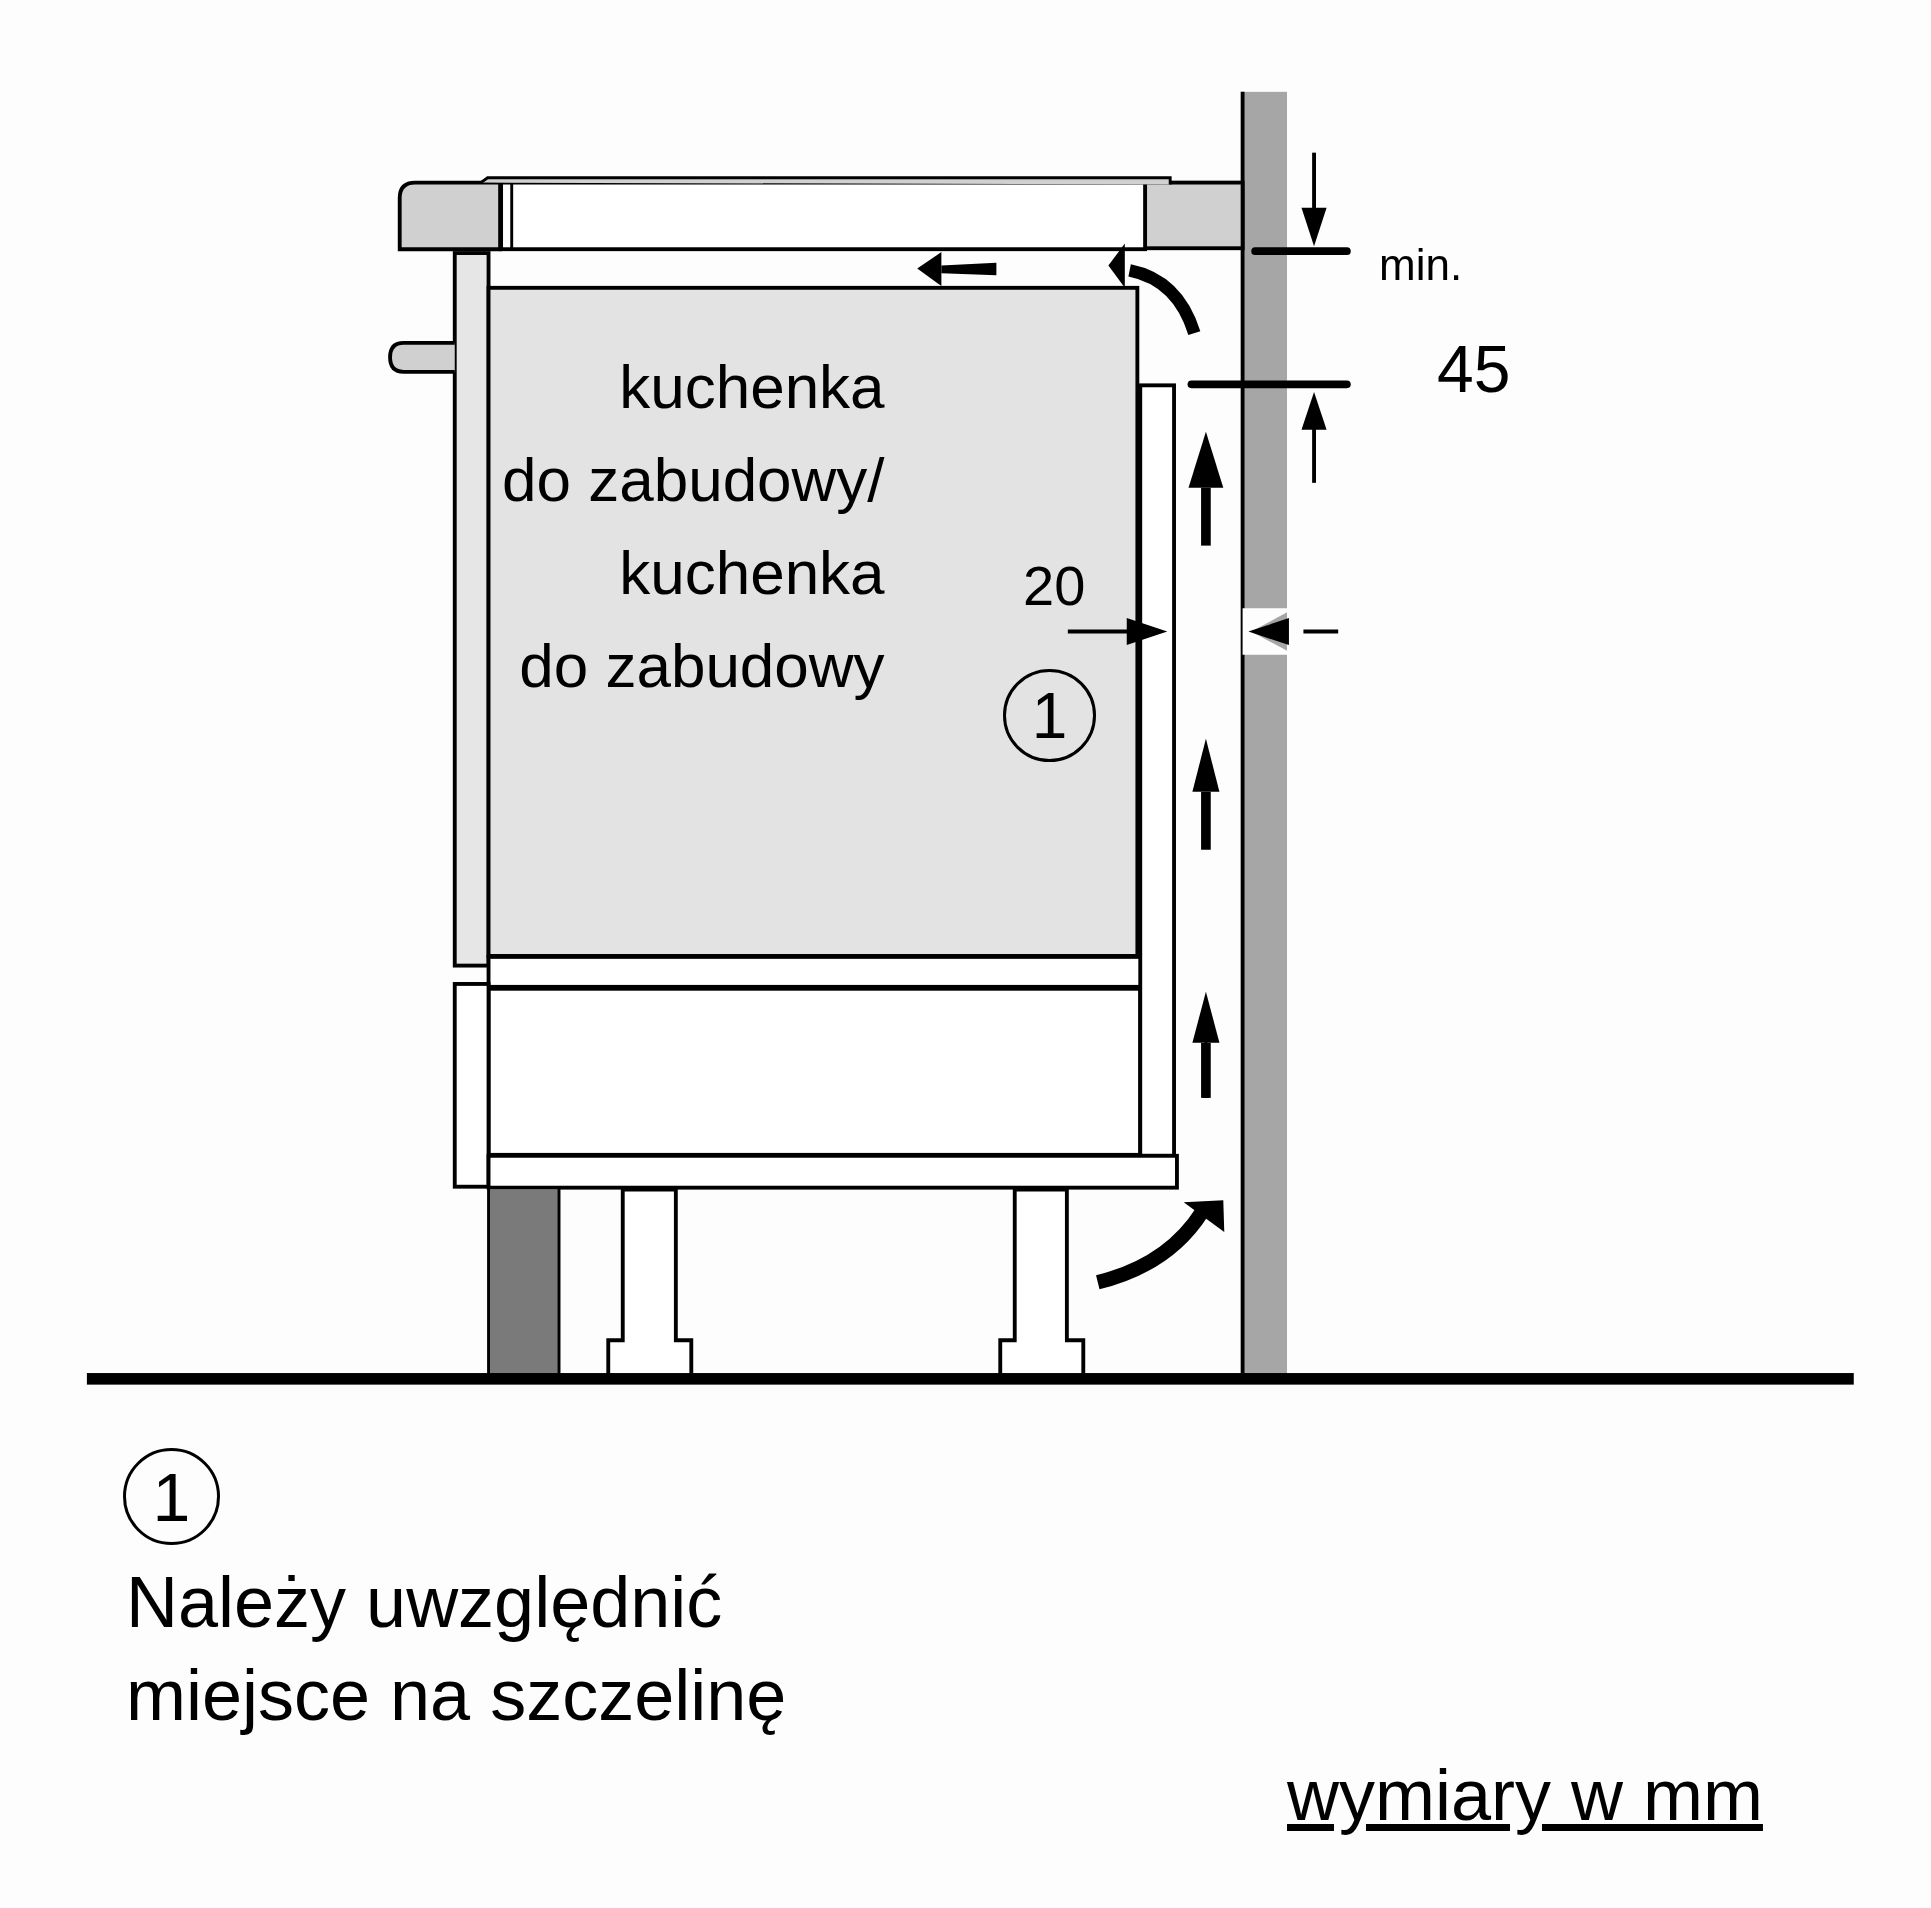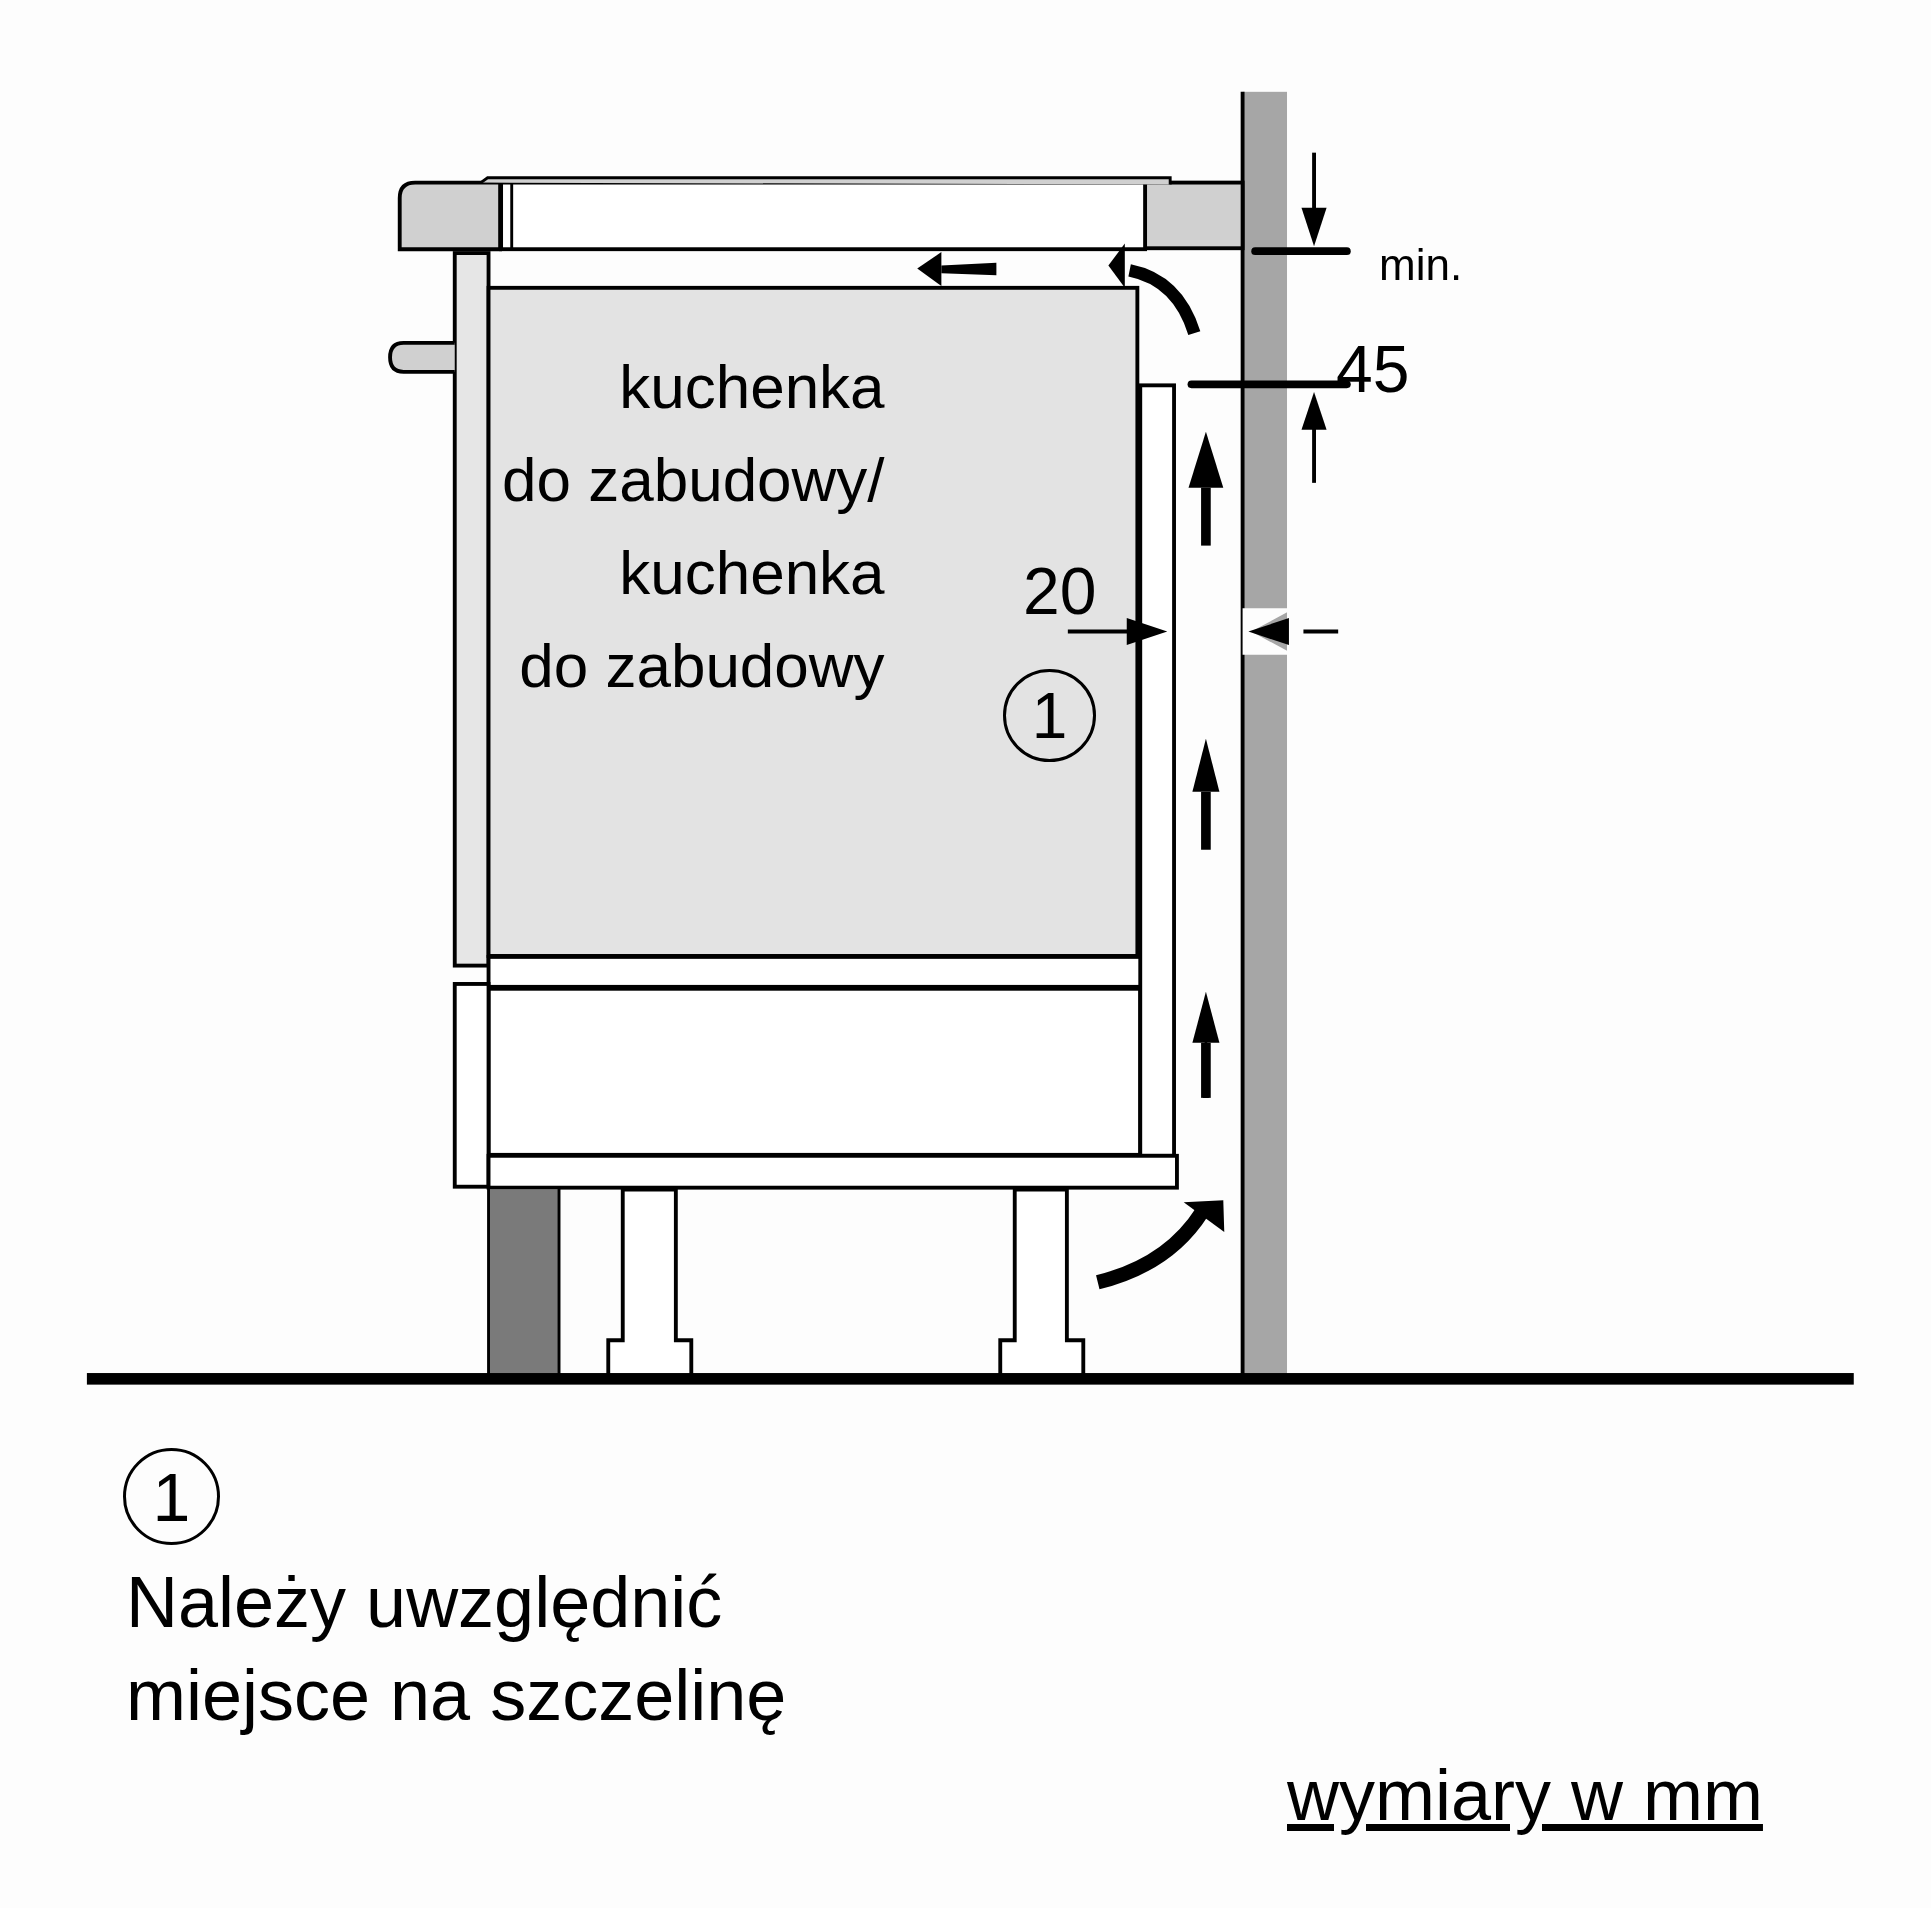--- a/index.html
+++ b/index.html
@@ -3,22 +3,22 @@
   <meta charset="utf-8">
   <style>
     html, body { margin: 0; padding: 0; background: #fdfdfd; }
     body { width: 1931px; height: 1909px; position: relative; overflow: hidden;
            font-family: "Liberation Sans", sans-serif; color: #000; }
     svg.diagram { position: absolute; left: 0; top: 0; }
     .lbl { position: absolute; font-family: "Liberation Sans", sans-serif; color: #000; white-space: nowrap; line-height: 1; }
     .oven-label { left: 502px; top: 340px; font-size: 62px; line-height: 93px; text-align: right; }
     .oven-label div { height: 93px; }
     .dim-min { left: 1379px; top: 243px; font-size: 44px; }
-    .dim-45 { left: 1336px; top: 336px; font-size: 66px; }
-    .dim-20 { left: 1023px; top: 558px; font-size: 66px; }
+    .dim-45 { left: 1437px; top: 336px; font-size: 66px; }
+    .dim-20 { left: 1023px; top: 558px; font-size: 56px; }
     .marker-in-oven { left: 1003px; top: 669px; width: 93px; height: 93px; border: 3.9px solid #000;
                       border-radius: 50%; box-sizing: border-box; font-size: 64px; text-align: center; line-height: 89px; background: transparent; }
     .marker-foot { left: 123px; top: 1448px; width: 97px; height: 97px; border: 3.9px solid #000;
                    border-radius: 50%; box-sizing: border-box; font-size: 68px; text-align: center; line-height: 93px; }
     .footnote { left: 126px; top: 1556px; font-size: 72px; line-height: 93px; }
     .footnote div { height: 93px; }
     .units { left: 1287px; top: 1759px; font-size: 72px; text-decoration: underline; }
   </style>
 </head>
 <body>

